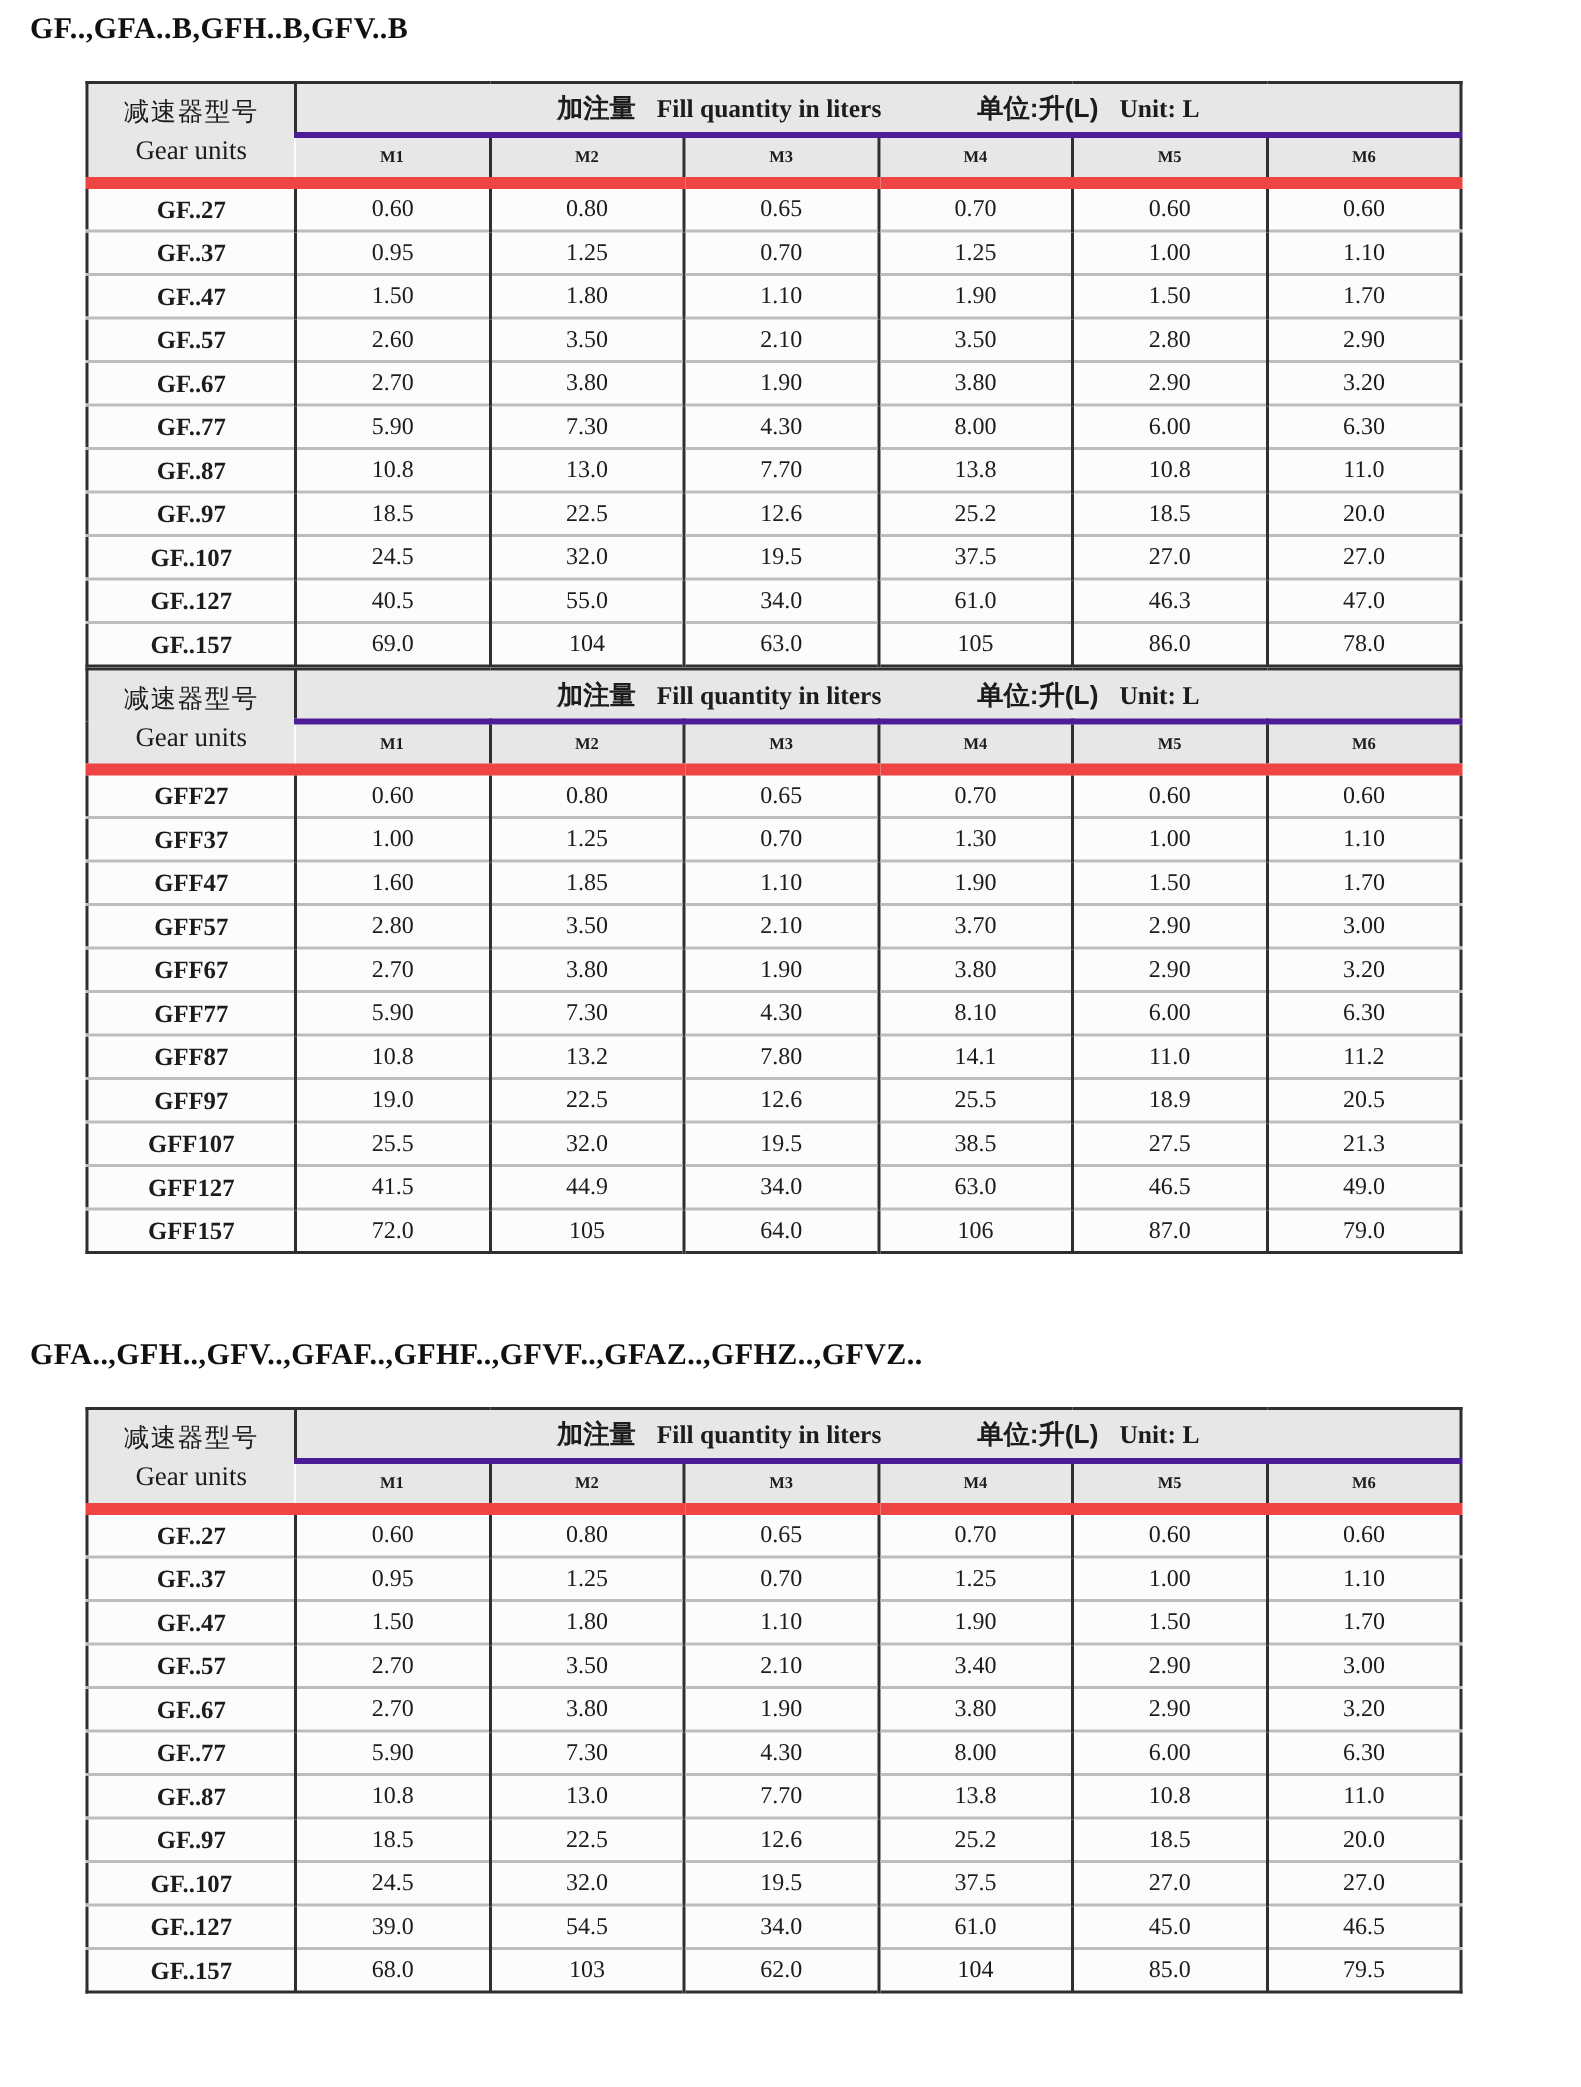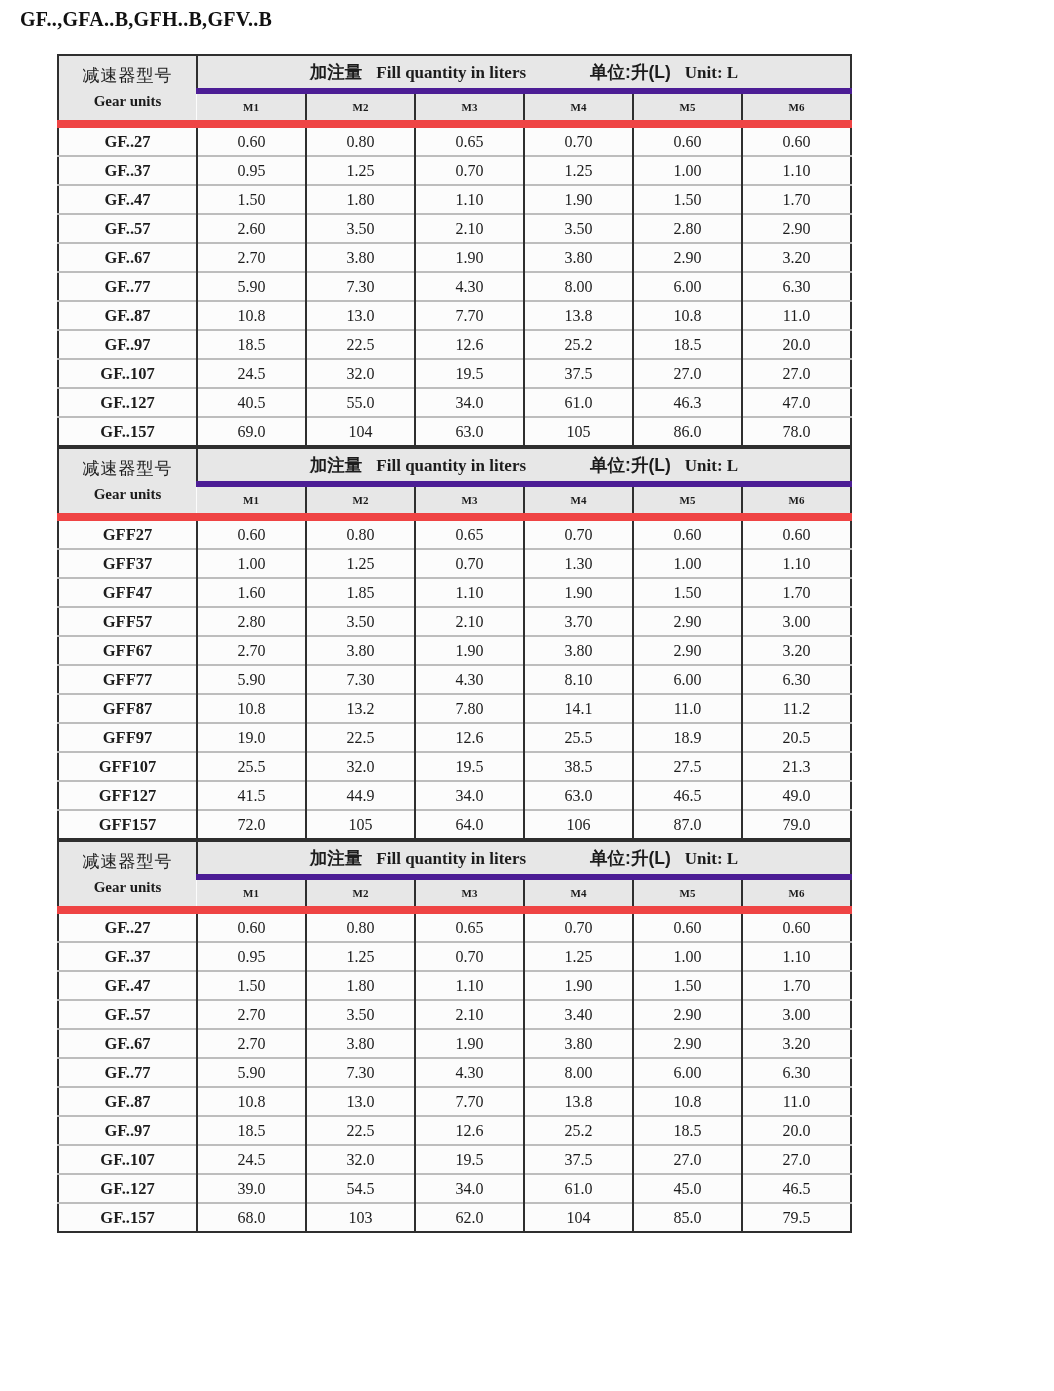--- a/index.html
+++ b/index.html
@@ -24,21 +24,21 @@
     margin: 0 0 24px 20px;
     letter-spacing: 0.3px;
     color: #111;
   }
   .section-2 .section-title { margin-top: 30px; }
   .section-3 .section-title { margin-top: 56px; }
 
   table.data-table {
     border-collapse: collapse;
     table-layout: fixed;
-    width: 795px;
+    width: 918px;
     margin-left: 57px;
     border: 2px solid #2f2f2f;
     background: #fcfcfc;
   }
   table.data-table th,
   table.data-table td {
     border-left: 2px solid #2f2f2f;
     padding: 0 4px;
     text-align: center;
     vertical-align: middle;
@@ -58,26 +58,26 @@
   .col1-zh {
     display: block;
     font-family: "Liberation Sans", "DejaVu Sans", sans-serif;
     font-weight: 500;
     font-size: 17px;
     line-height: 26px;
     letter-spacing: 1px;
   }
   .col1-en {
     display: block;
-    font-size: 15px;
+    font-size: 18px;
     line-height: 24px;
-    font-weight: bold;
+    font-weight: normal;
   }
   .fill-header {
-    border-bottom: 6px solid #4c1d95;
+    border-bottom: 4px solid #4c1d95;
     height: 32px;
   }
   .fill-header-content {
     display: flex;
     justify-content: center;
     align-items: baseline;
     gap: 14px;
   }
   .fill-zh, .unit-zh {
     font-family: "Liberation Sans", "DejaVu Sans", sans-serif;
@@ -382,20 +382,21 @@
             <td class="value-cell">64.0</td>
             <td class="value-cell">106</td>
             <td class="value-cell">87.0</td>
             <td class="value-cell">79.0</td>
           </tr>
         </tbody>
     </table>
   </div>
 
   <div class="section section-3">
+    <div class="section-title">GFA..,GFH..,GFV..,GFAF..,GFHF..,GFVF..,GFAZ..,GFHZ..,GFVZ..</div>
     <table class="data-table">
       <colgroup>
         <col class="model-col">
         <col>
           <col>
           <col>
           <col>
           <col>
           <col>
       </colgroup>

